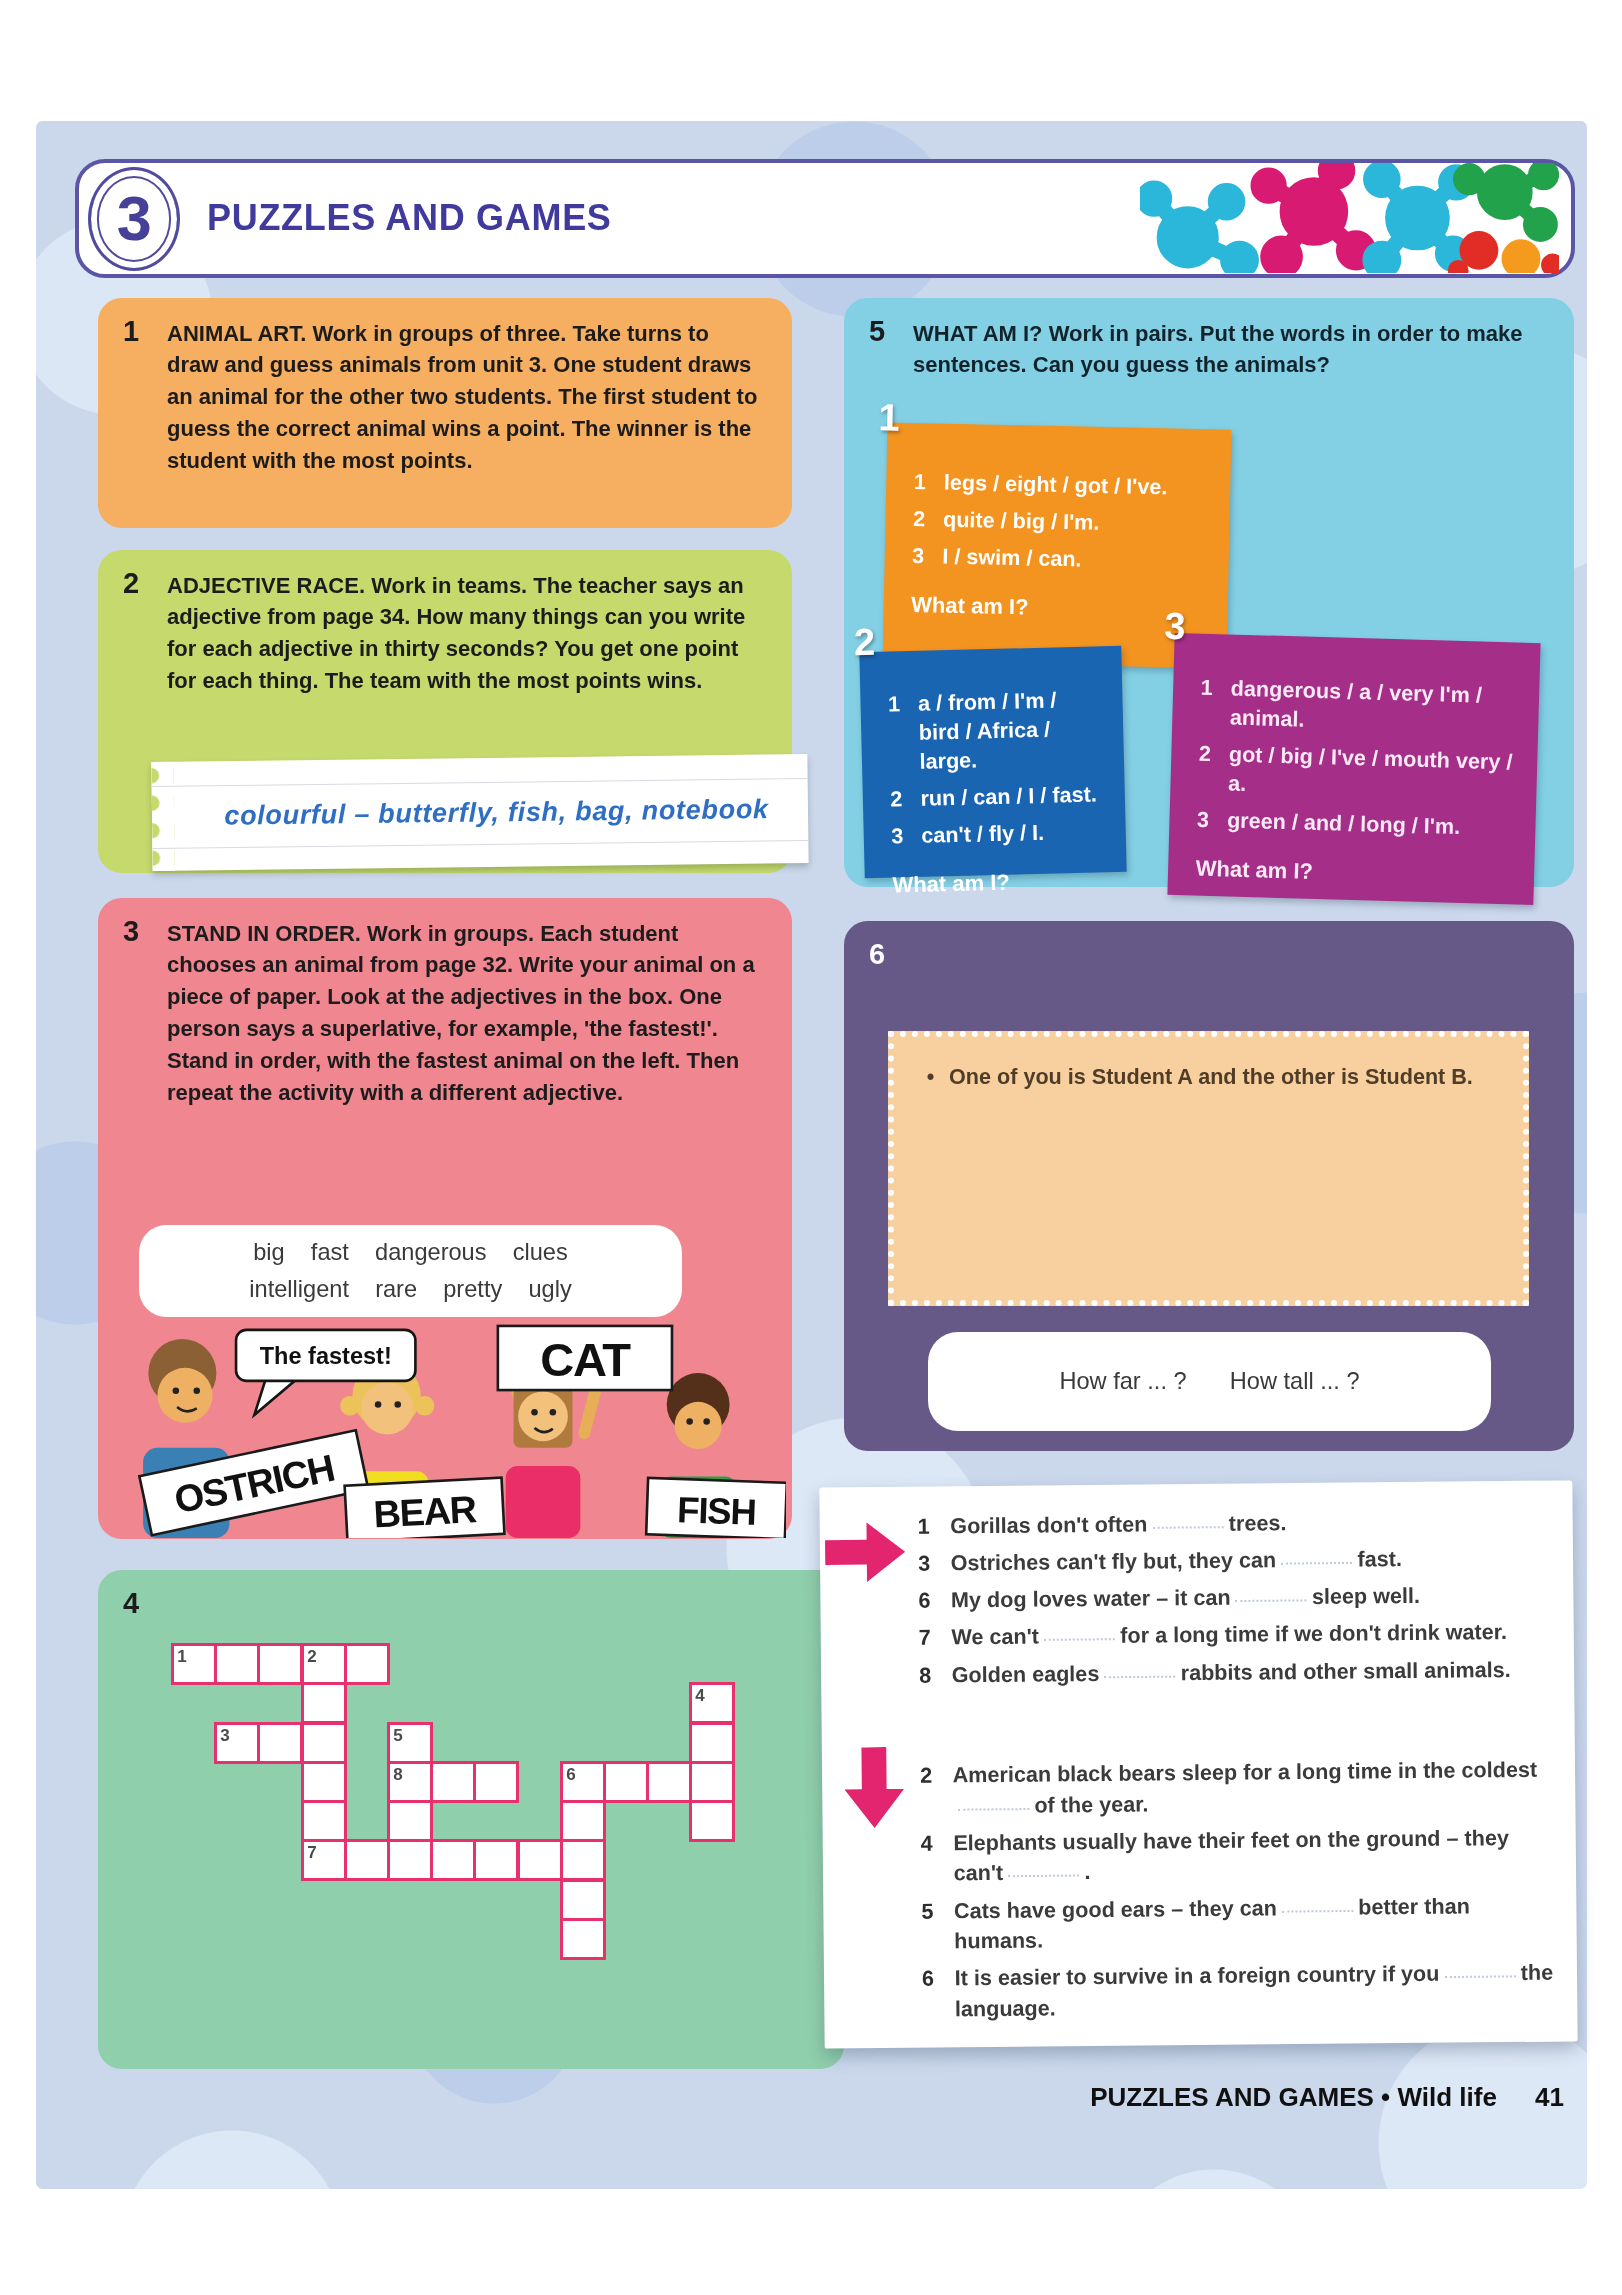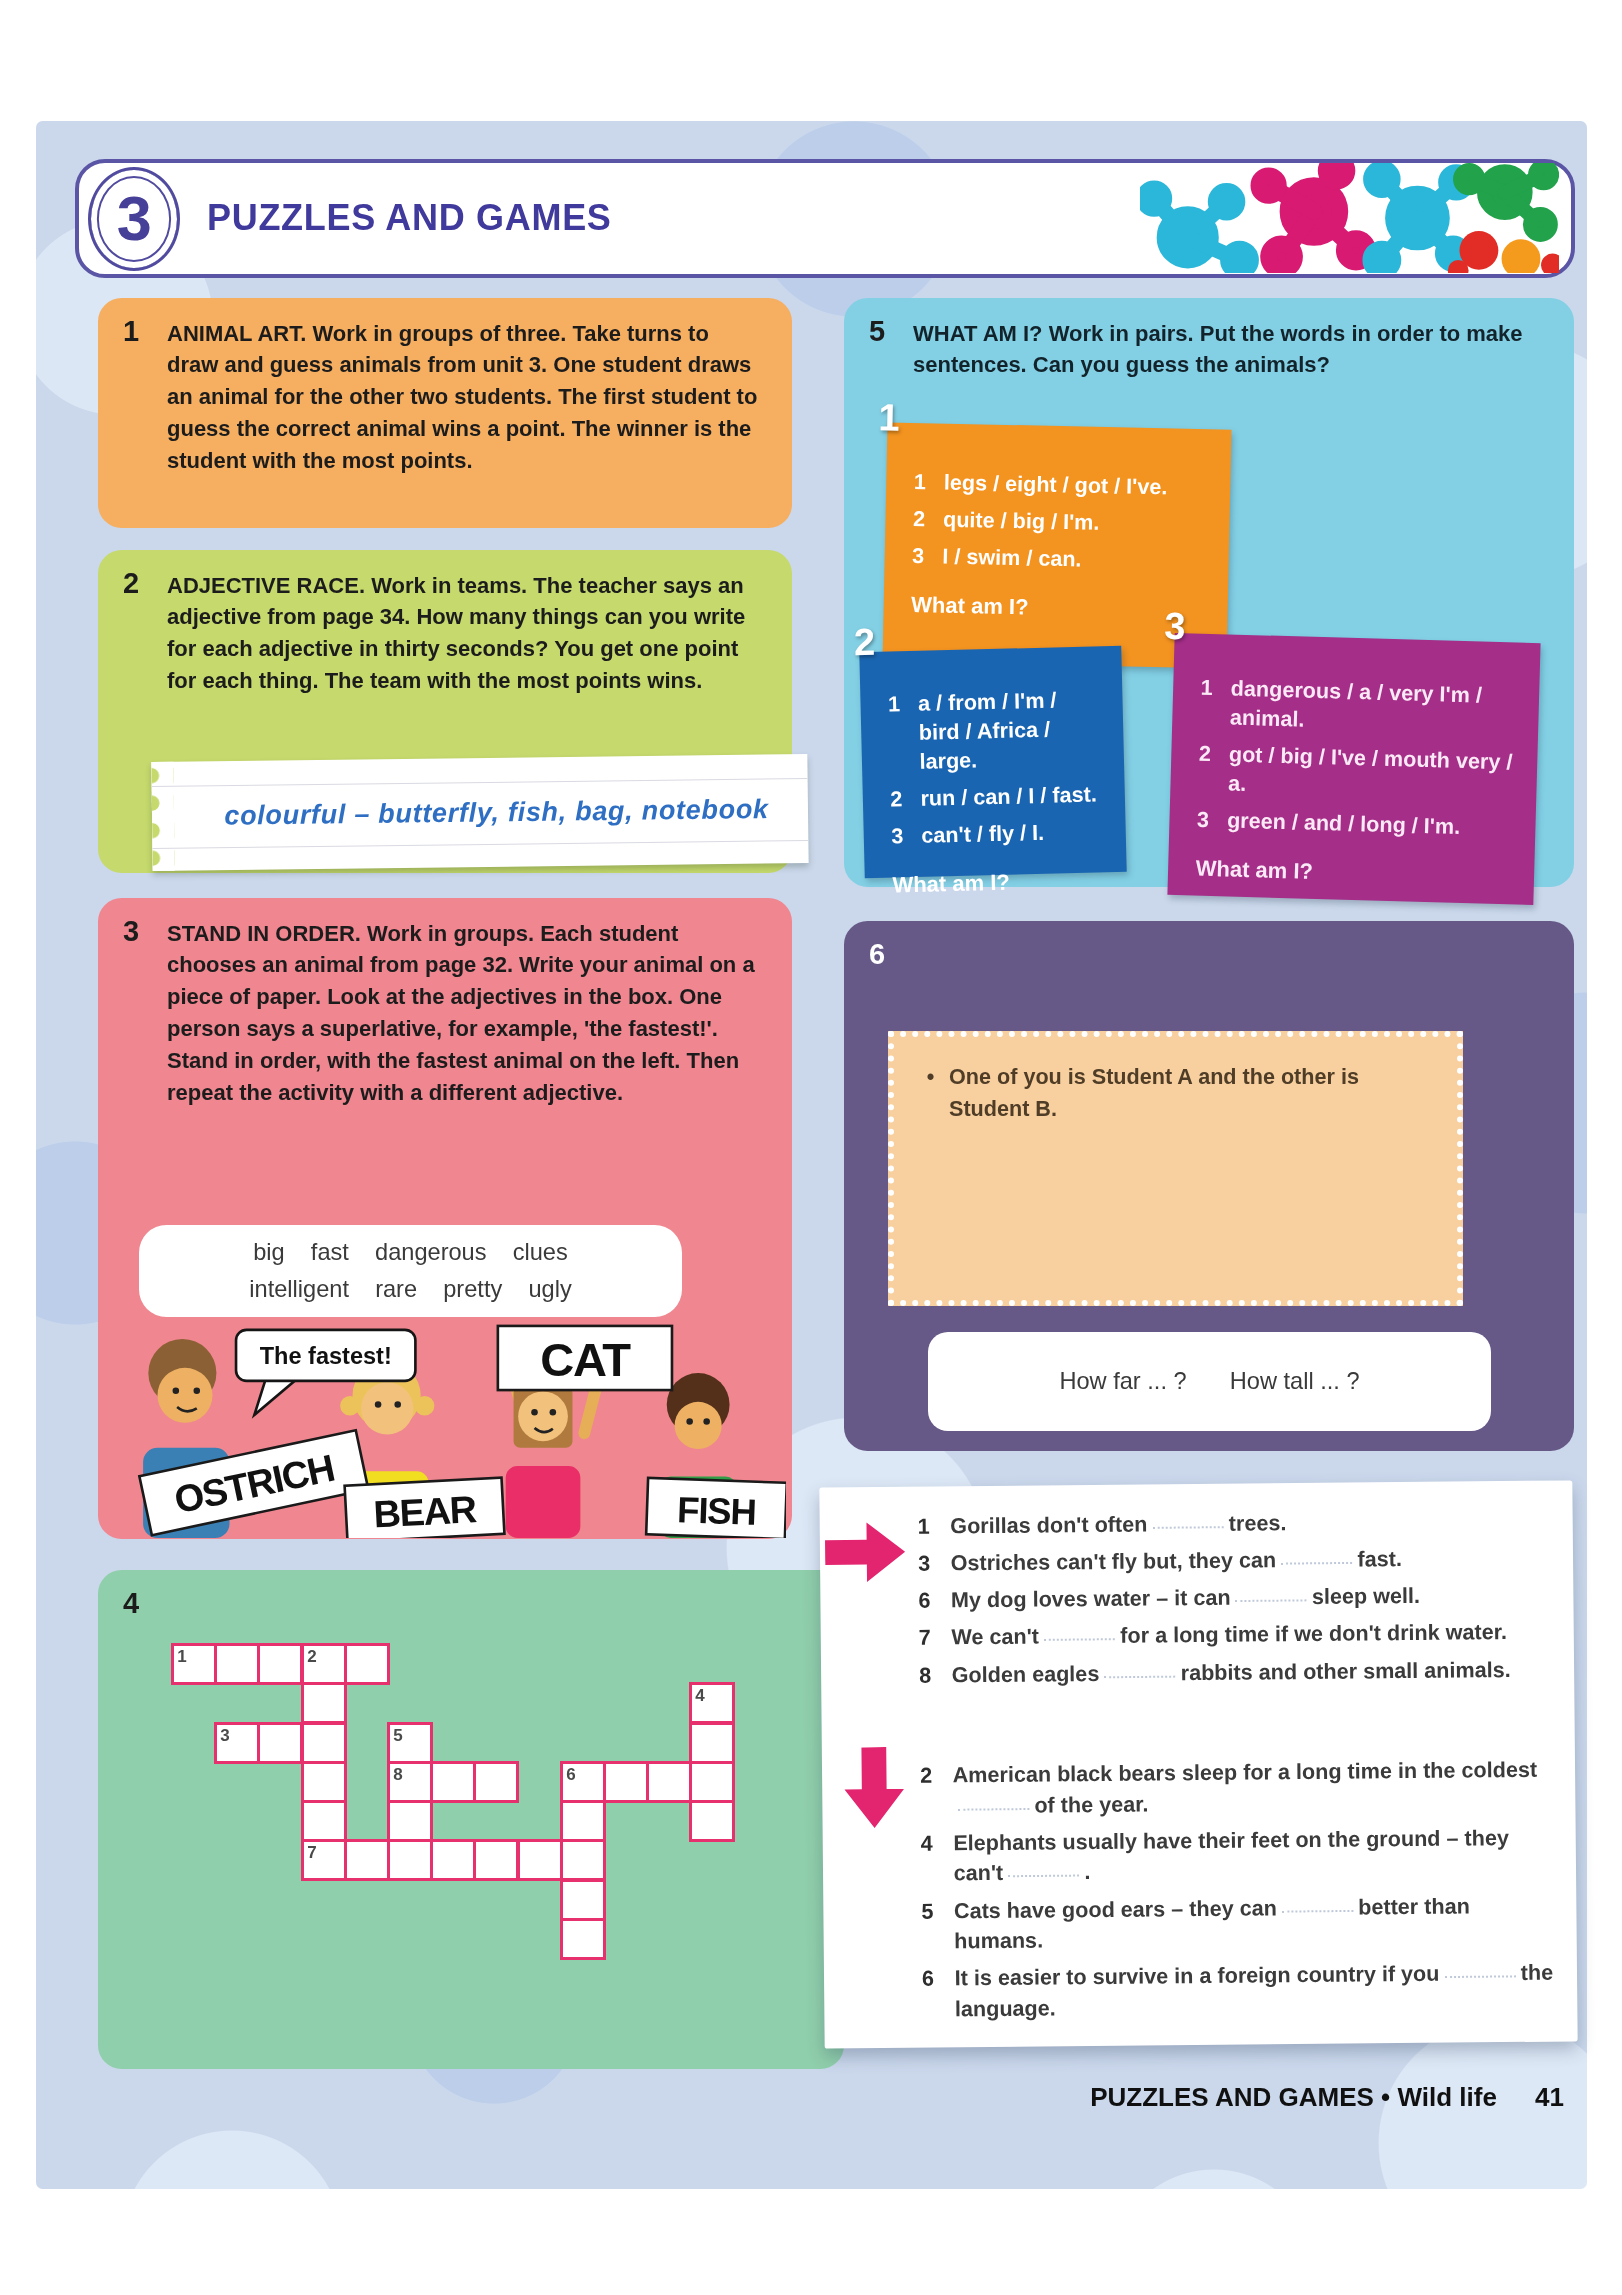--- a/index.html
+++ b/index.html
@@ -82,30 +82,30 @@
   .card .body{padding:44px 19.6px 0 27.5px;}
   .card .itm{display:flex;gap:10.5px;font-size:21.6px;font-weight:bold;line-height:1.35;margin-bottom:7.9px;}
   .card .itm .n{min-width:19.6px;}
   .card .q{font-size:22px;font-weight:bold;margin-top:22px;padding-left:27.5px;}
   .card-num{
     position:absolute;font-size:38px;font-weight:bold;color:#ffffff;line-height:1;
     text-shadow:1.3px 2px 3.9px rgba(0,0,0,.35);
   }
   
   .peach{
-    position:absolute;left:44px;top:110px;width:575px;height:275px;box-sizing:border-box;
+    position:absolute;left:44px;top:110px;width:641px;height:275px;box-sizing:border-box;
     background:#f8cf9e;border:6.5px dotted #ffffff;
     padding:23.6px 26px 0 27.5px;color:#4f3d27;
   }
   .peach .b{
     position:relative;padding-left:27.5px;font-size:21.6px;font-weight:bold;line-height:1.5;margin-bottom:6.5px;
   }
   .peach .b::before{content:"•";position:absolute;left:5.2px;top:0;}
   .qbox{
-    position:absolute;left:84px;top:411px;width:563px;height:99px;background:#ffffff;border-radius:20px;
+    position:absolute;left:84px;top:411px;width:563px;height:99px;background:#ffffff;border-radius:30px;
     display:flex;flex-direction:column;align-items:center;justify-content:center;
     font-size:23.6px;color:#3a3a3a;line-height:1.8;
   }
   .qbox span{margin:0 18.3px;}
   
   .note{
     position:absolute;left:822px;top:1484px;width:753px;height:561px;background:#ffffff;
     transform:rotate(-0.55deg);box-shadow:0 7.9px 17px rgba(40,60,90,.3);border-radius:2.6px;
   }
   .arrow-right{

